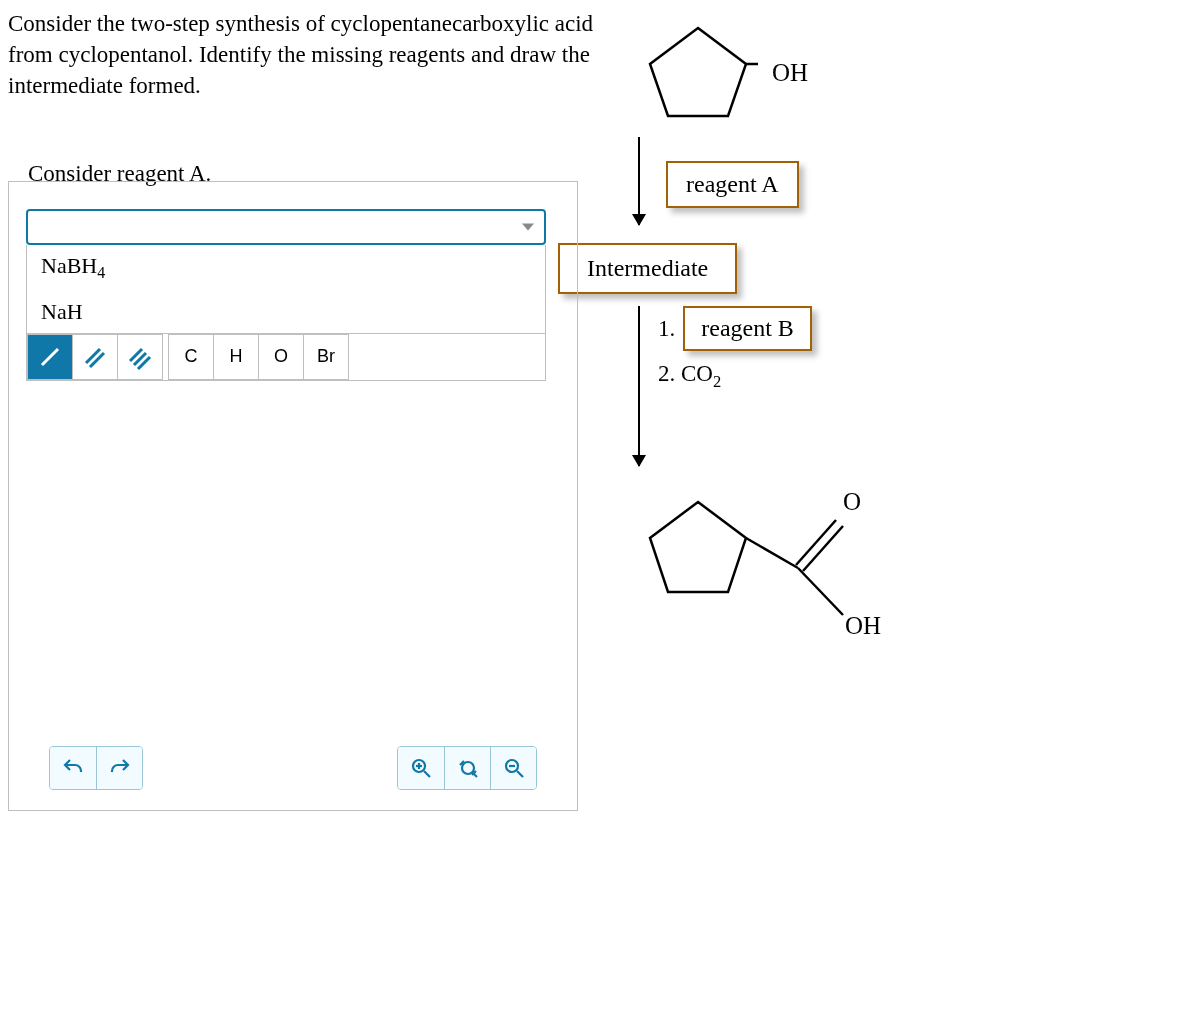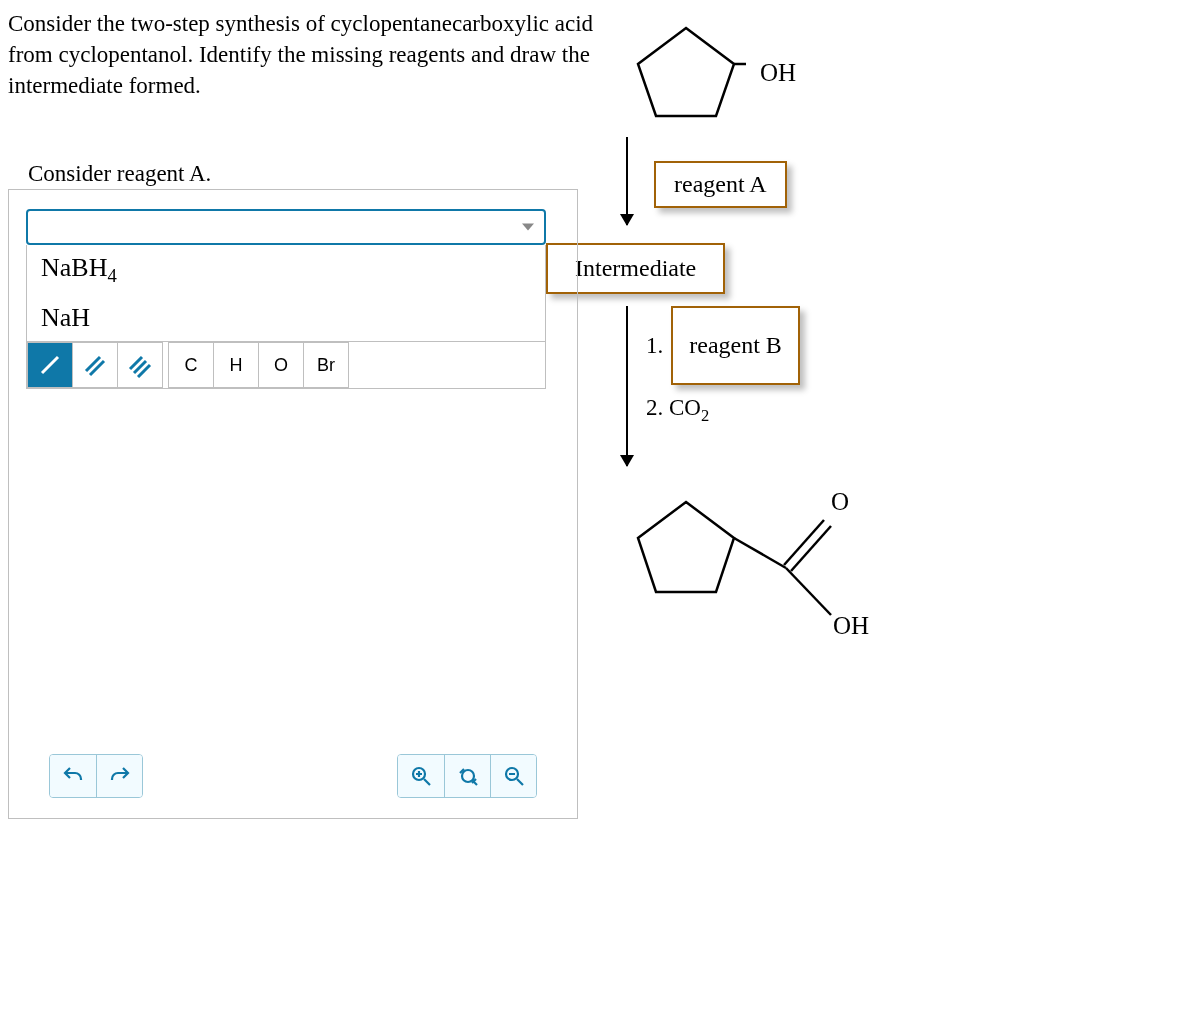--- a/index.html
+++ b/index.html
@@ -5,21 +5,21 @@
   * { box-sizing: border-box; }
   body {
     margin: 0;
     padding: 8px;
     font-family: "Times New Roman", serif;
     font-size: 23px;
     color: #000;
     background: #fff;
     width: 1200px;
   }
-  .container { display: flex; gap: 28px; }
+  .container { display: flex; gap: 40px; }
   .left-col { flex: 0 0 590px; }
   .right-col { flex: 0 0 480px; padding-top: 8px; }
   .problem-text { line-height: 1.35; margin-bottom: 60px; }
   .sub-prompt { margin-bottom: 50px; margin-left: 20px; }
 
   
   .editor-wrap {
     border: 1px solid #bfbfbf;
     position: relative;
     padding: 10px;
@@ -48,21 +48,21 @@
     position: relative;
     border: 1px solid #bfbfbf;
     border-top: none;
     background: #fff;
     margin: 0 0 0 18px;
     width: 520px;
     z-index: 2;
   }
   .option-row {
     padding: 8px 14px;
-    font-size: 26px;
+    font-size: 22px;
     cursor: pointer;
   }
   .sub { font-size: 0.72em; vertical-align: sub; }
 
   .bond-row {
     display: flex;
     border-top: 1px solid #bfbfbf;
   }
   .bond-btn, .atom-btn {
     width: 46px; height: 46px;
@@ -241,21 +241,21 @@
         <div class="box-label" style="padding:10px 27px;">Intermediate</div>
       </div>
 
       <div class="step-wrap">
         <div class="step-arrow-col">
           <div class="arrow-v" style="height:160px;"></div>
         </div>
         <div class="side-label">
           <div class="row-align" style="margin-bottom:6px;">
             <span>1.</span>
-            <div class="box-label" style="padding:20px 16px;">reagent B</div>
+            <div class="box-label" style="padding:3px 16px;">reagent B</div>
           </div>
           <div>2. CO<sub class="sub">2</sub></div>
         </div>
       </div>
 
       <div class="molecule" style="margin-top:14px;">
         <svg width="260" height="170" viewBox="0 0 260 170">
           <polygon points="60,22 108,58 90,112 30,112 12,58" fill="none" stroke="#000" stroke-width="2.5"></polygon>
           <line x1="108" y1="58" x2="160" y2="88" stroke="#000" stroke-width="2.5"></line>
 

